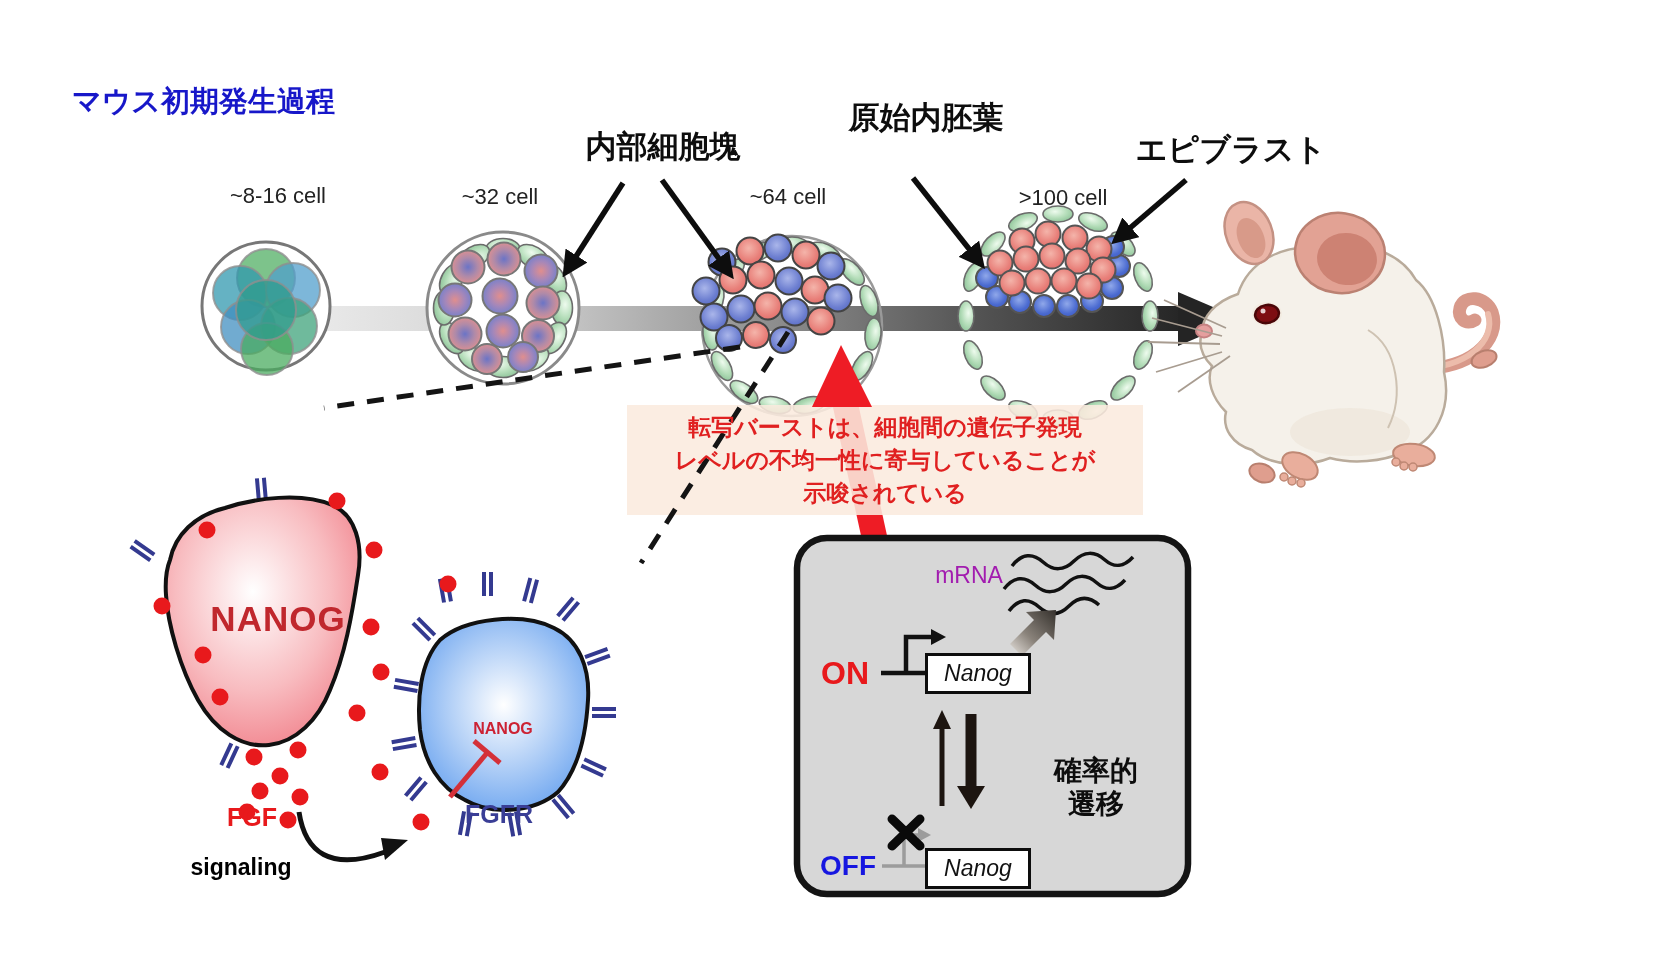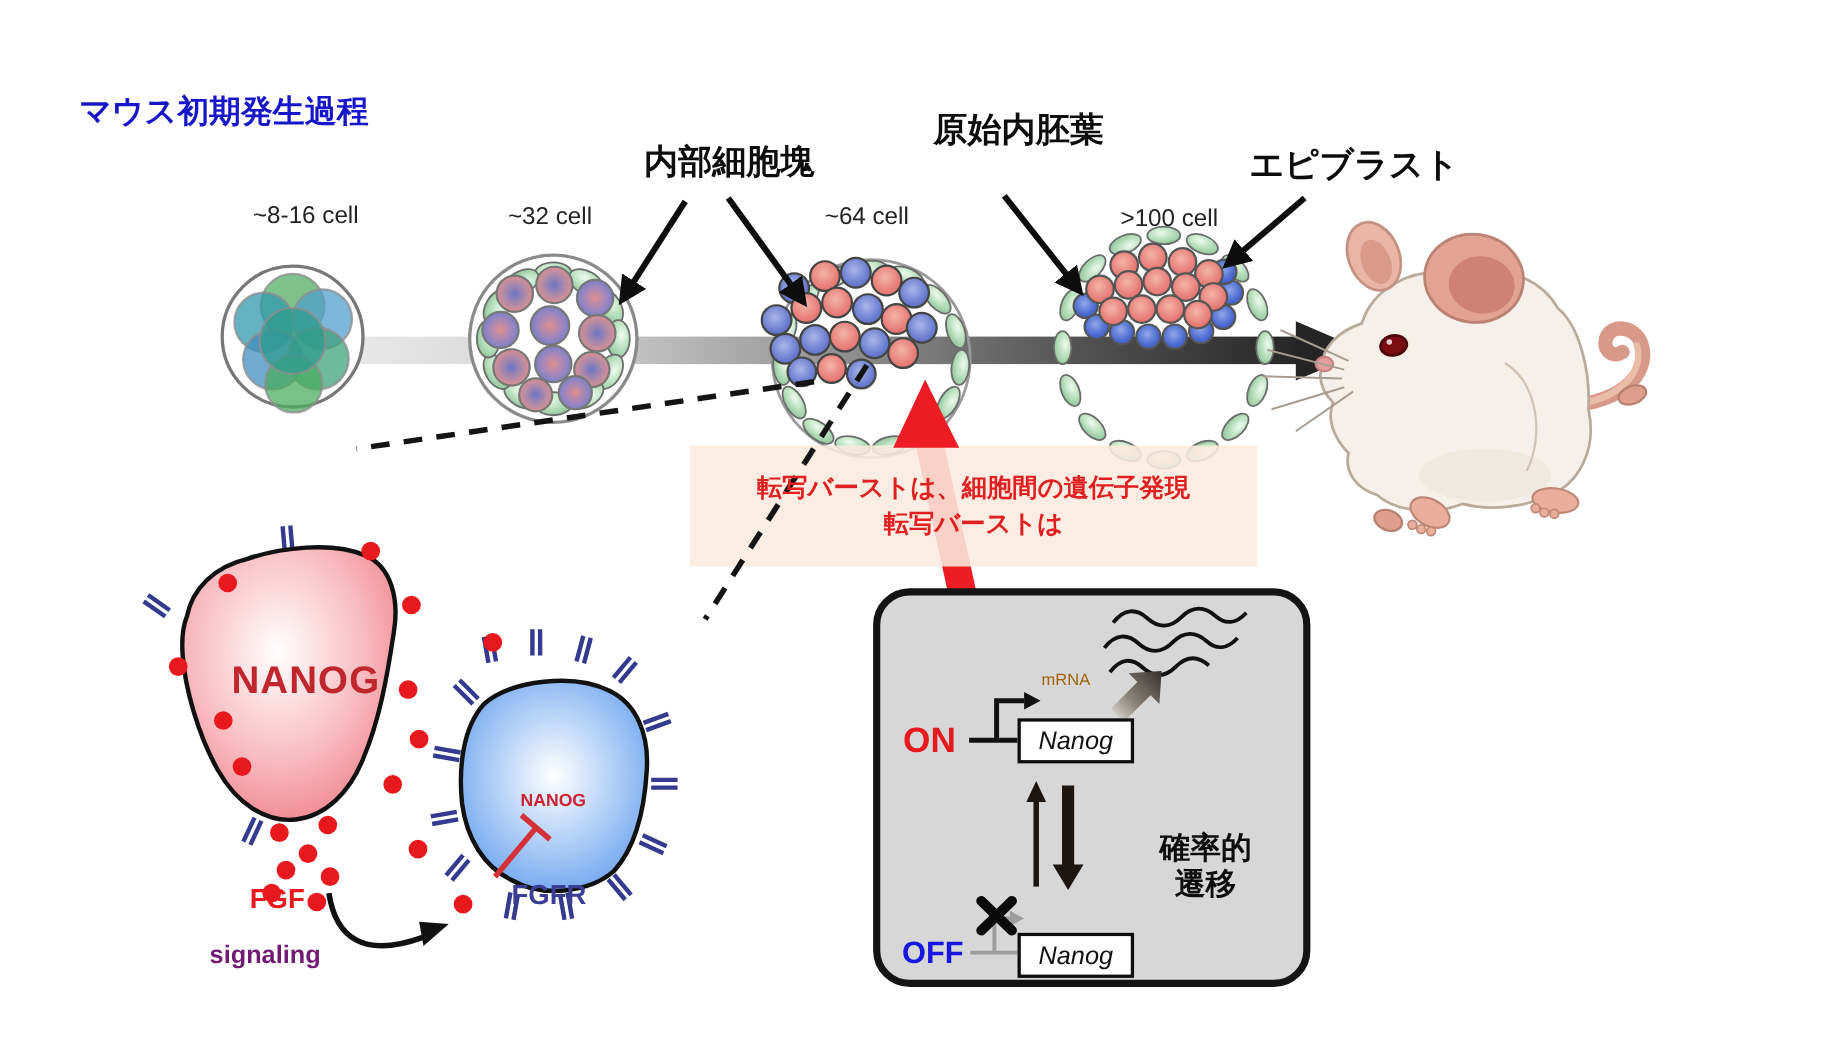--- a/index.html
+++ b/index.html
@@ -9,23 +9,23 @@
   .lbl{position:absolute;transform:translateX(-50%);white-space:nowrap;color:#1a1a1a;}
   .title{left:72px;top:82px;transform:none;font-size:29px;font-weight:700;color:#1717c9;}
   .stage-lbl{font-size:22px;color:#222;}
   .anno{font-size:31px;font-weight:700;color:#0d0d0d;}
   .note-box{position:absolute;left:627px;top:405px;width:516px;height:110px;
             display:flex;flex-direction:column;justify-content:center;align-items:center;
             color:#e02020;font-size:23px;font-weight:700;line-height:33px;text-align:center;}
   .nanog-big{font-size:35px;font-weight:700;color:#c0272d;letter-spacing:1px;}
   .nanog-small{font-size:16px;font-weight:700;color:#cc2233;}
   .fgf{font-size:25px;font-weight:700;color:#e8191c;}
-  .signaling{font-size:23px;font-weight:700;color:#701a75;}
+  .signaling{font-size:23px;font-weight:700;color:#000000;}
   .fgfr{font-size:25px;font-weight:700;color:#3a3e96;}
-  .mrna{font-size:15px;color:#a16207;margin-top:48px;}
+  .mrna{font-size:23px;color:#a21caf;}
   .on{font-size:32px;font-weight:700;color:#e8191c;}
   .off{font-size:28px;font-weight:700;color:#1616e0;}
   .gene-box{position:absolute;left:925px;width:100px;height:35px;background:#fff;
             border:3px solid #0d0d0d;display:flex;align-items:center;justify-content:center;
             font-size:23px;font-style:italic;color:#111;transform:none;}
   .transition{font-size:28px;font-weight:700;color:#0d0d0d;line-height:33px;text-align:center;}
 </style>
 </head>
 <body>
 
@@ -423,21 +423,22 @@
 <div class="lbl stage-lbl" style="left:500px;top:184px;">~32 cell</div>
 <div class="lbl stage-lbl" style="left:788px;top:184px;">~64 cell</div>
 <div class="lbl stage-lbl" style="left:1063px;top:185px;">&gt;100 cell</div>
 
 <div class="lbl anno" style="left:663px;top:126px;">内部細胞塊</div>
 <div class="lbl anno" style="left:1231px;top:129px;">エピブラスト</div>
 <div class="lbl anno" style="left:926px;top:97px;">原始内胚葉</div>
 
 <div class="note-box">
   <span>転写バーストは、細胞間の遺伝子発現</span>
-  <span>転写バーストは</span>
+  <span>レベルの不均一性に寄与していることが</span>
+  <span>示唆されている</span>
 </div>
 
 <div class="lbl nanog-big" style="left:278px;top:599px;">NANOG</div>
 <div class="lbl nanog-small" style="left:503px;top:720px;">NANOG</div>
 <div class="lbl fgf" style="left:252px;top:803px;">FGF</div>
 <div class="lbl signaling" style="left:241px;top:854px;">signaling</div>
 <div class="lbl fgfr" style="left:499px;top:800px;">FGFR</div>
 
 <div class="lbl mrna" style="left:969px;top:562px;">mRNA</div>
 <div class="lbl on" style="left:845px;top:655px;">ON</div>

